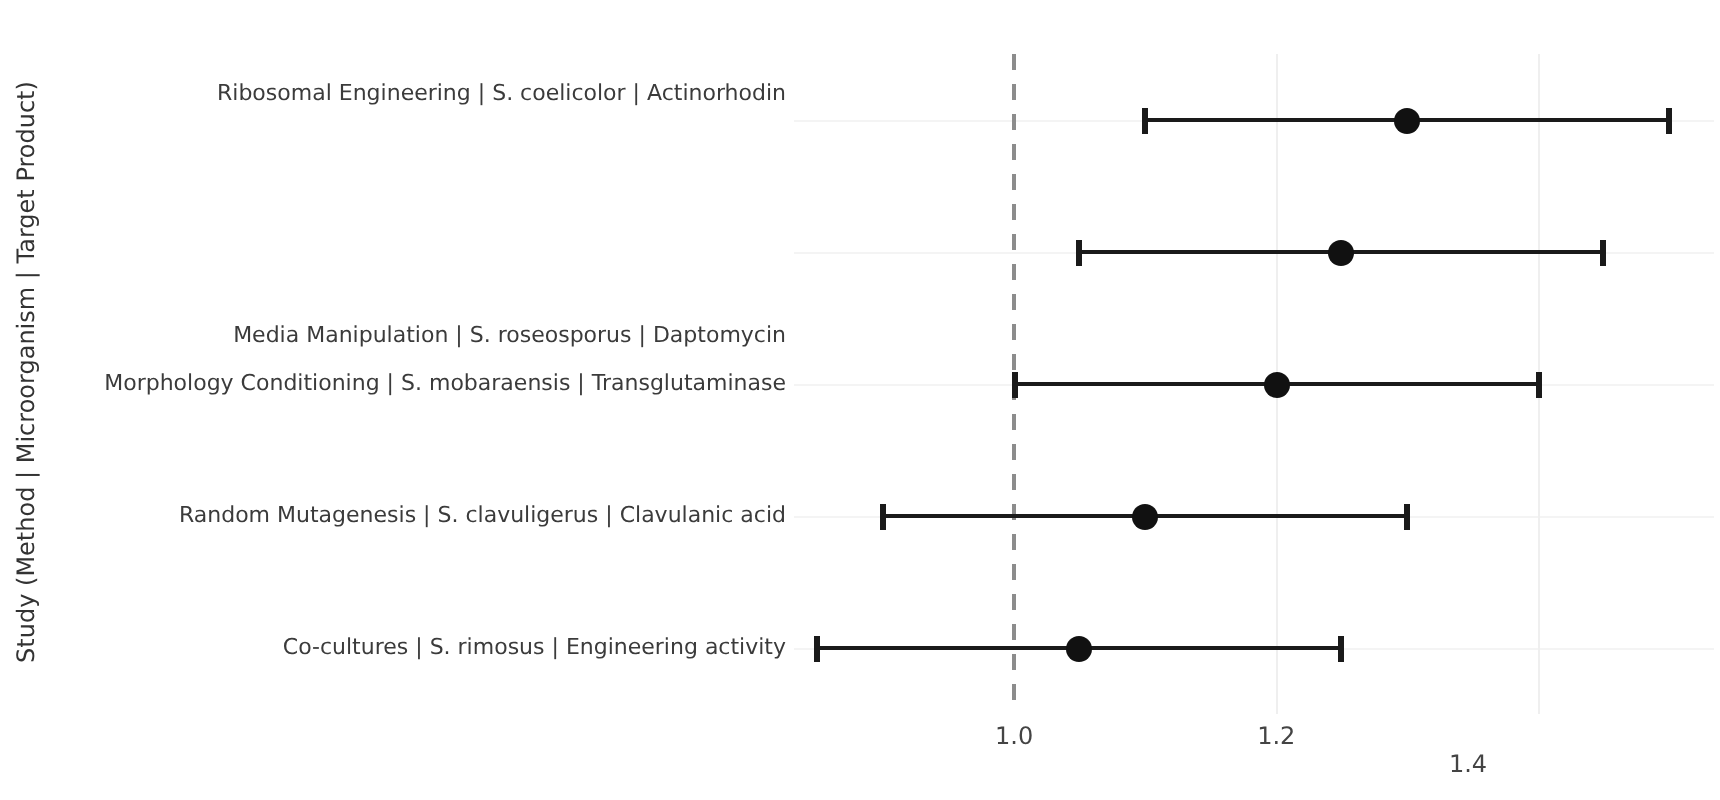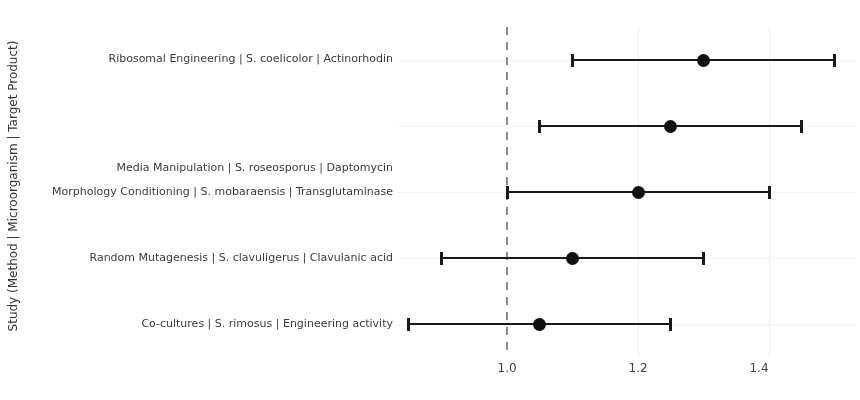--- a/index.html
+++ b/index.html
@@ -122,24 +122,24 @@
       <div class="ci-line" style="left: 44.5584px; width: 262.108px; top: 230px;"></div>
       <div class="ci-cap" style="left: 43.0584px; top: 224.5px;"></div>
       <div class="ci-cap" style="left: 305.167px; top: 224.5px;"></div>
       <div class="marker" style="left: 169.113px; top: 224.5px;"></div>
       <div class="ci-line" style="left: 11.7949px; width: 262.108px; top: 296px;"></div>
       <div class="ci-cap" style="left: 10.2949px; top: 290.5px;"></div>
       <div class="ci-cap" style="left: 272.403px; top: 290.5px;"></div>
       <div class="marker" style="left: 136.349px; top: 290.5px;"></div>
     </div>
   <div id="labels-layer">
-      <div class="cat-label" style="position: absolute; top: 52px;">Ribosomal Engineering | S. coelicolor | Actinorhodin</div>
+      <div class="cat-label" style="position: absolute; top: 40px;">Ribosomal Engineering | S. coelicolor | Actinorhodin</div>
       <div class="cat-label" style="position: absolute; top: 119px; margin-top: 42px;">Media Manipulation | S. roseosporus | Daptomycin</div>
       <div class="cat-label" style="position: absolute; top: 185px;">Morphology Conditioning | S. mobaraensis | Transglutaminase</div>
       <div class="cat-label" style="position: absolute; top: 251px; text-align: right;">Random Mutagenesis | S. clavuligerus | Clavulanic acid</div>
       <div class="cat-label" style="position: absolute; top: 317px;">Co-cultures | S. rimosus | Engineering activity</div>
     </div>
   <div id="ticks-layer">
       <div class="x-tick" style="left: 507.085px; text-align: center;">1.0</div>
       <div class="x-tick" style="left: 638.14px; text-align: right;">1.2</div>
-      <div class="x-tick" style="left: 759px;">1.4</div>
+      <div class="x-tick" style="left: 734px; margin-top: 14px;">1.4</div>
     </div>
 </div>
 
 </body></html>

